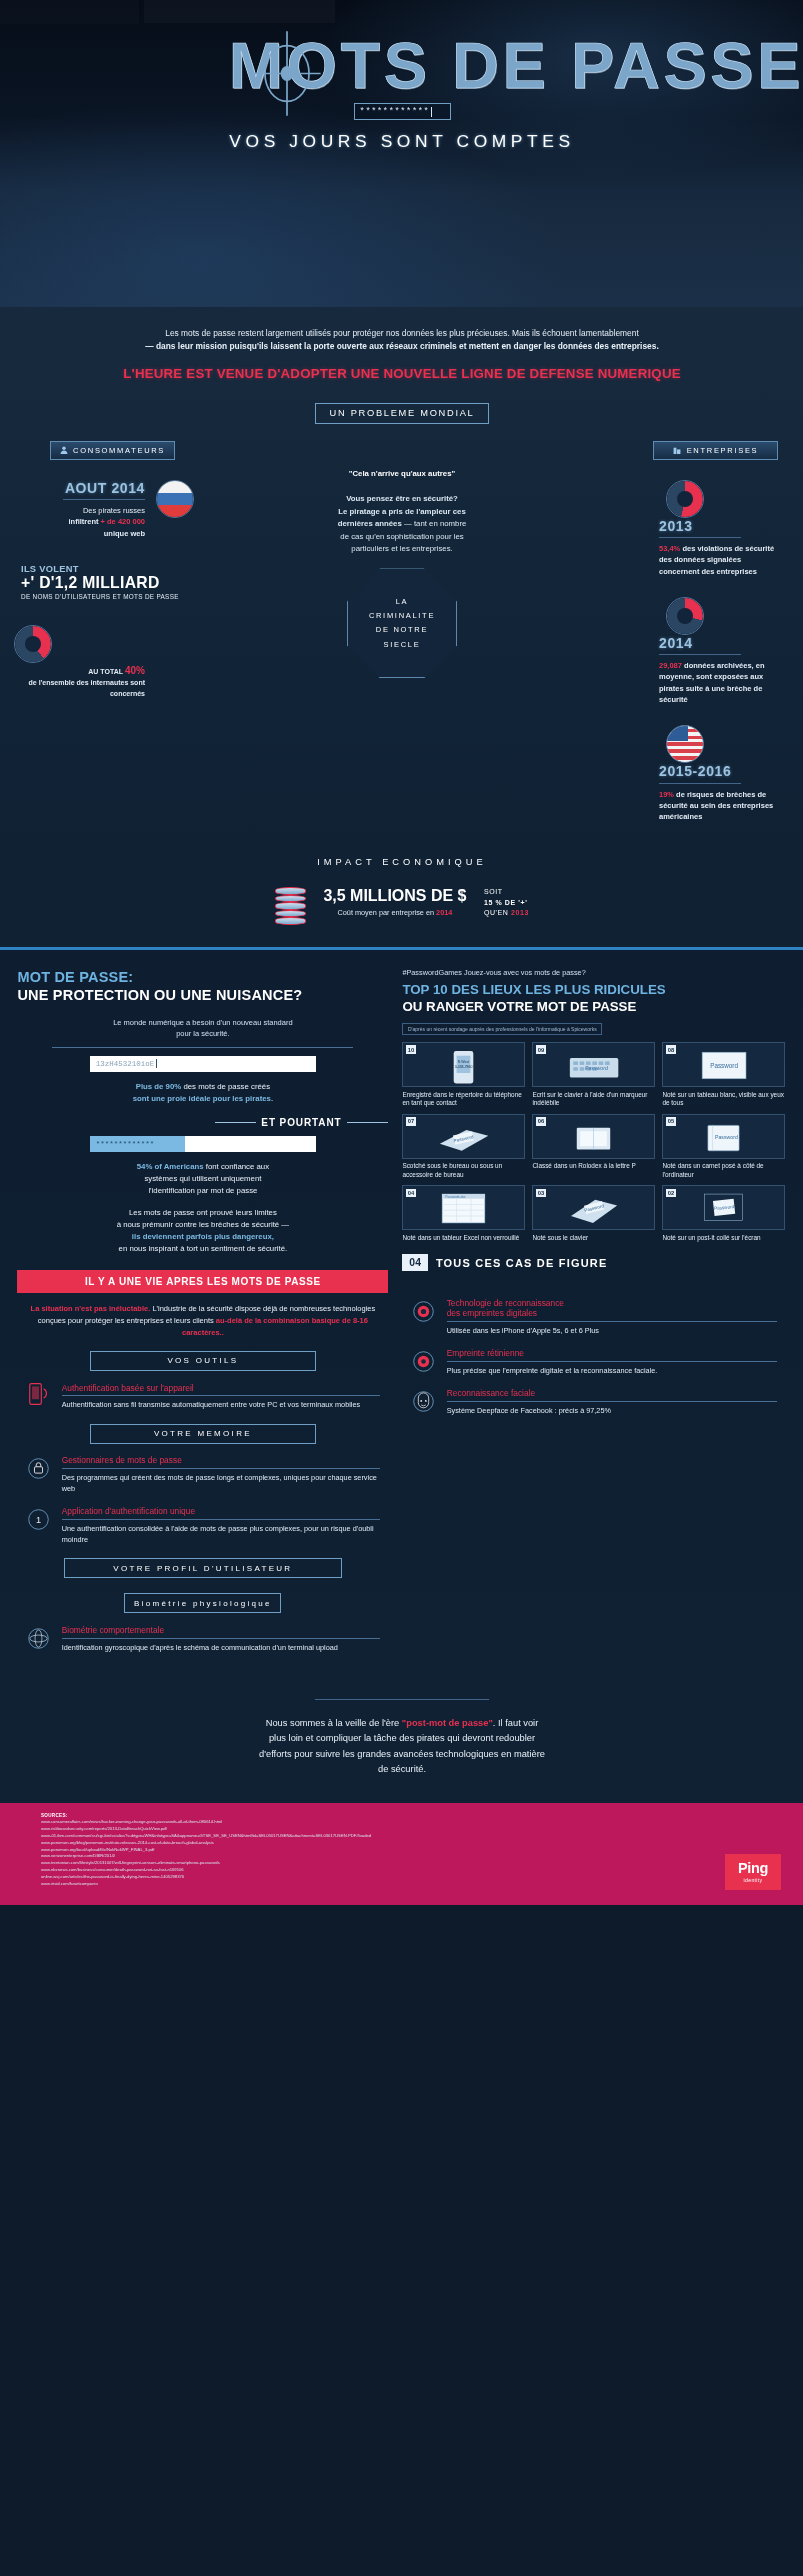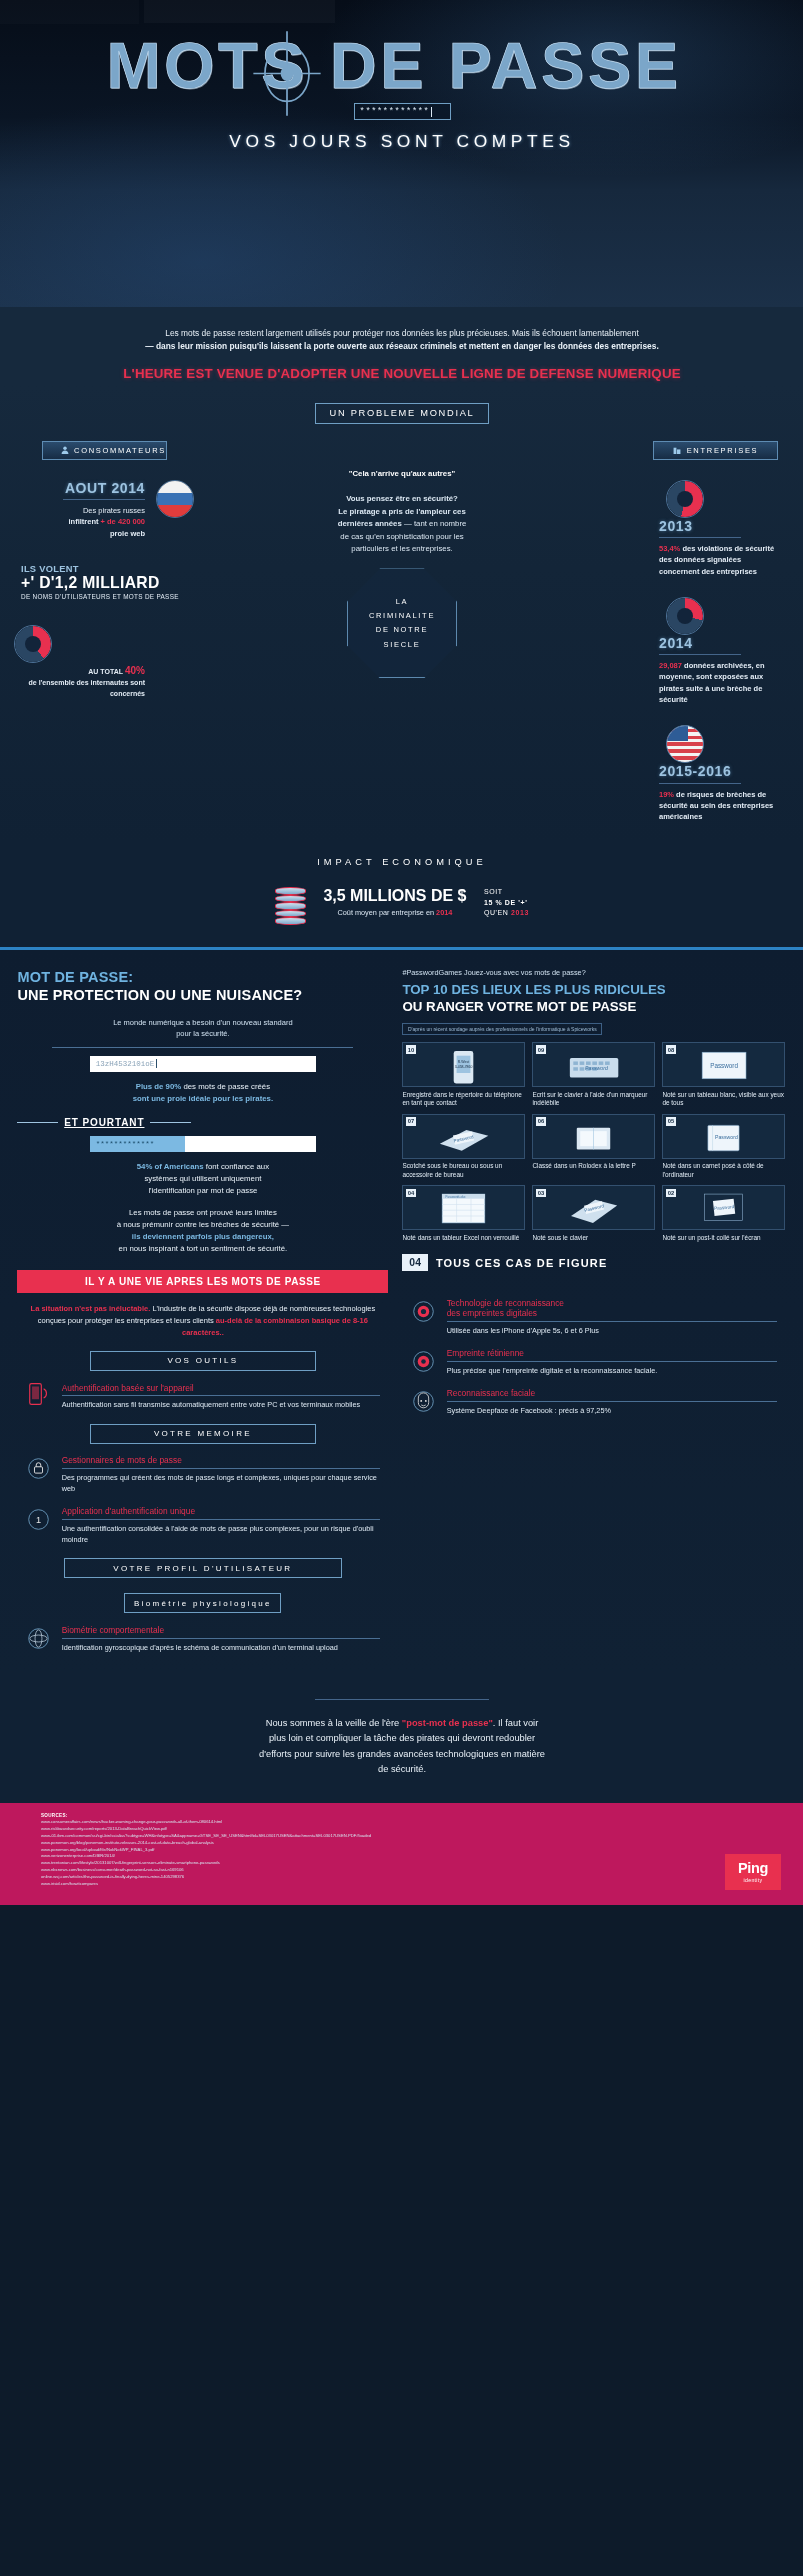--- a/index.html
+++ b/index.html
@@ -17,22 +17,22 @@
     position: relative;
     height: 307px;
     background:
       radial-gradient(ellipse 406px 174px at 75% 18%, rgba(60,110,160,.30), transparent 70%),
       radial-gradient(ellipse 522px 232px at 25% 85%, rgba(40,80,130,.35), transparent 70%),
       linear-gradient(180deg,#060d18 0%,#0a1524 38%,#16283d 62%,#1b3048 100%);
     overflow: hidden;
   }
   .hero .noiseblk { position:absolute; background: rgba(255,255,255,.018); }
   .hero-title {
-    position: absolute; top: 28px; left: 0; right: 16px;
-    text-align: center;
+    position: absolute; top: 28px; left: 0; right: 0;
+    text-align: right;
     font-size: 65px; font-weight: bold; letter-spacing: 3.5px;
     color: #7ba6c9;
     text-shadow: 0 0 0.6px #cfe2f2, 0.6px 0.6px 0 rgba(210,232,248,.55);
     -webkit-text-stroke: 0.6px rgba(205,228,246,.8);
   }
   .crosshair {
     position: absolute; top: 30px; left: 50%;
     transform: translateX(-150px);
     width: 70px; height: 87px;
   }
@@ -90,21 +90,21 @@
   .col { width: 180px; }
   .col-center { width: 244px; text-align: center; }
 
   .pill {
     height: 18.6px; border: 0.6px solid #5e8cb3;
     background: linear-gradient(180deg,rgba(60,105,150,.55),rgba(25,50,80,.45));
     display:flex; align-items:center; justify-content:center; gap: 5.2px;
     font-size: 7.5px; letter-spacing: 1.7px; color: #ffffff;
     width: 125px;
   }
-  .pill.left { margin-left: 21px; justify-content: flex-end; }
+  .pill.left { margin-left: 29px; }
   .pill.right { margin-left: auto; margin-right: 4.6px; }
 
   .stat { margin-top: 20px; position: relative; }
   .stat.l { text-align: right; padding-right: 56px; }
   .stat.r { text-align: left; padding-left: 56px; }
   .stat .year {
     font-size: 14px; font-weight: bold; letter-spacing: 0.6px; color: #9dc3e0;
     text-shadow: 0 0 3.5px rgba(120,180,225,.5);
   }
   .stat .rule { height:0.6px; background:#44658a; margin: 3.5px 0 5.2px; }
@@ -188,21 +188,21 @@
   .inputbar.white { background:#ffffff; color:#8aa3b8; }
   .inputbar .caretdark { display:inline-block; width:0.6px; height:8.7px; background:#2b4f6b; margin-left:1.7px; }
   .split-bar { width: 226px; height: 16px; margin: 0 auto; display:flex; }
   .split-bar .fill { width: 42%; background:#7cb9e2; display:flex; align-items:center; padding-left:5.8px;
                      font-size:7.5px; color:#1e4f6e; font-family:"Liberation Mono", monospace;}
   .split-bar .rest { flex:1; background:#ffffff; }
 
   .para { font-size:7.8px; line-height:1.55; color:#eaf2f9; text-align:center; margin: 9.3px 0; }
   .para .b { font-weight:bold; color:#7cb9e2; }
 
-  .and-yet { display:flex; align-items:center; justify-content:flex-start; gap:5.8px; margin: 11.6px 0 8px; text-decoration: underline; }
+  .and-yet { display:flex; align-items:center; justify-content:flex-end; gap:5.8px; margin: 11.6px 0 8px; }
   .and-yet .l { width:41px; height:0.6px; background:#9fc4e0; }
   .and-yet span { font-size:10px; font-weight:bold; letter-spacing:0.9px; color:#ffffff; }
 
   .red-band {
     margin: 15px 0 10.4px; height: 23px; background:#e8304f;
     display:flex; align-items:center; justify-content:center;
     font-size:10px; font-weight:bold; letter-spacing:0.6px; color:#ffffff;
   }
   .red-text { font-size:7.5px; line-height:1.55; color:#e9f1f8; text-align:center; }
   .red-text .r { color:#e8304f; font-weight:bold; }
@@ -322,21 +322,21 @@
             <i class="w"></i>
               <i class="b"></i>
               <i class="r"></i>
           </div>
           <div class="year">AOUT 2014</div>
           <div class="rule"></div>
           <div class="txt">
             <span>Des pirates russes</span><br>
             <b>infiltrent</b>
             <span class="red">+ de 420 000</span><br>
-            <b>proie web</b>
+            <b>unique web</b>
           </div>
         </div>
 
         <div class="stat l" style="padding-right:14px; margin-top:25.5px;">
           <div class="lbl-small" style="text-align:left">ILS VOLENT</div>
           <div class="huge" style="text-align:left">+' D'1,2 MILLIARD</div>
           <div class="txt" style="text-align:left;font-size:6.4px;letter-spacing:0.3px;">DE NOMS D'UTILISATEURS ET MOTS DE PASSE</div>
         </div>
 
         <div class="stat l" style="margin-top:23px;">

